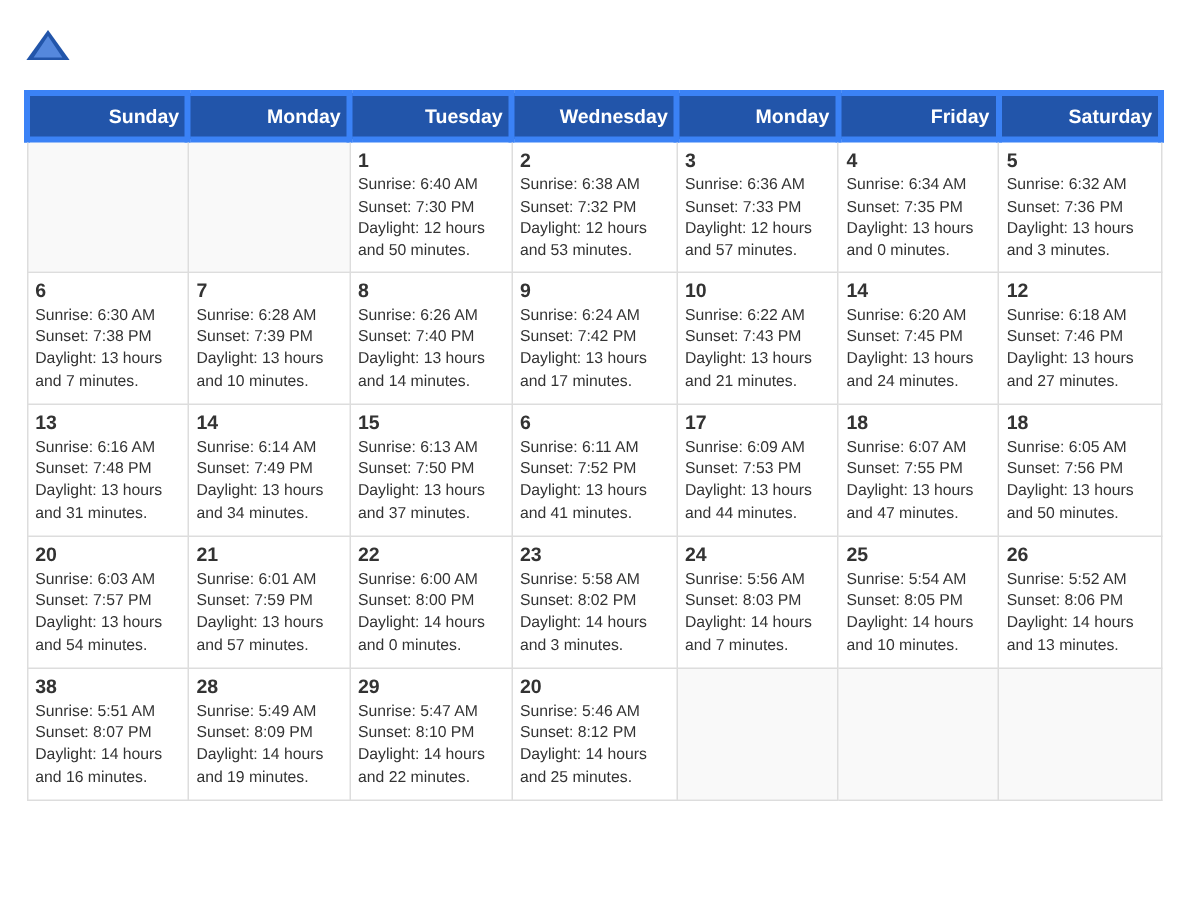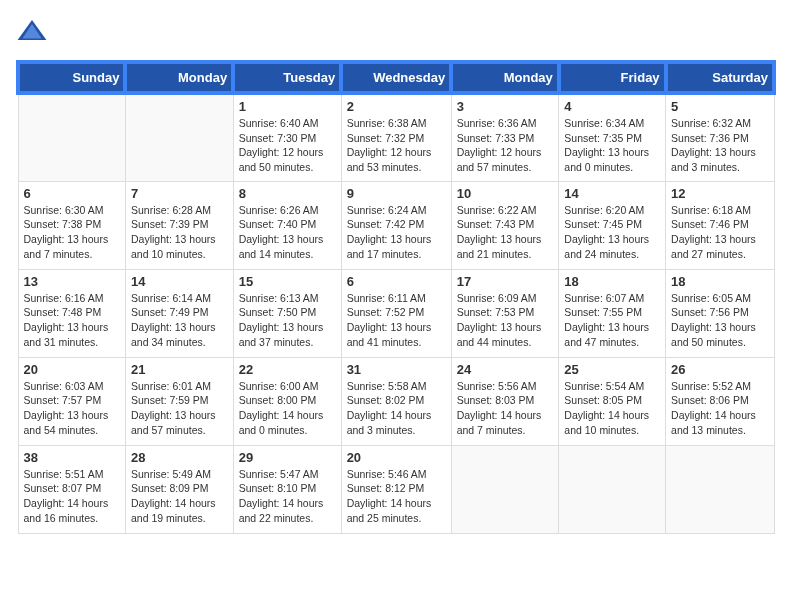--- a/index.html
+++ b/index.html
@@ -219,21 +219,21 @@
         </td>
         <td>
           <span class="day-num">21</span>
           <div class="day-info">Sunrise: 6:01 AM<br>Sunset: 7:59 PM<br>Daylight: 13 hours<br>and 57 minutes.</div>
         </td>
         <td>
           <span class="day-num">22</span>
           <div class="day-info">Sunrise: 6:00 AM<br>Sunset: 8:00 PM<br>Daylight: 14 hours<br>and 0 minutes.</div>
         </td>
         <td>
-          <span class="day-num">31</span>
+          <span class="day-num">23</span>
           <div class="day-info">Sunrise: 5:58 AM<br>Sunset: 8:02 PM<br>Daylight: 14 hours<br>and 3 minutes.</div>
         </td>
         <td>
           <span class="day-num">24</span>
           <div class="day-info">Sunrise: 5:56 AM<br>Sunset: 8:03 PM<br>Daylight: 14 hours<br>and 7 minutes.</div>
         </td>
         <td>
           <span class="day-num">25</span>
           <div class="day-info">Sunrise: 5:54 AM<br>Sunset: 8:05 PM<br>Daylight: 14 hours<br>and 10 minutes.</div>
         </td>

